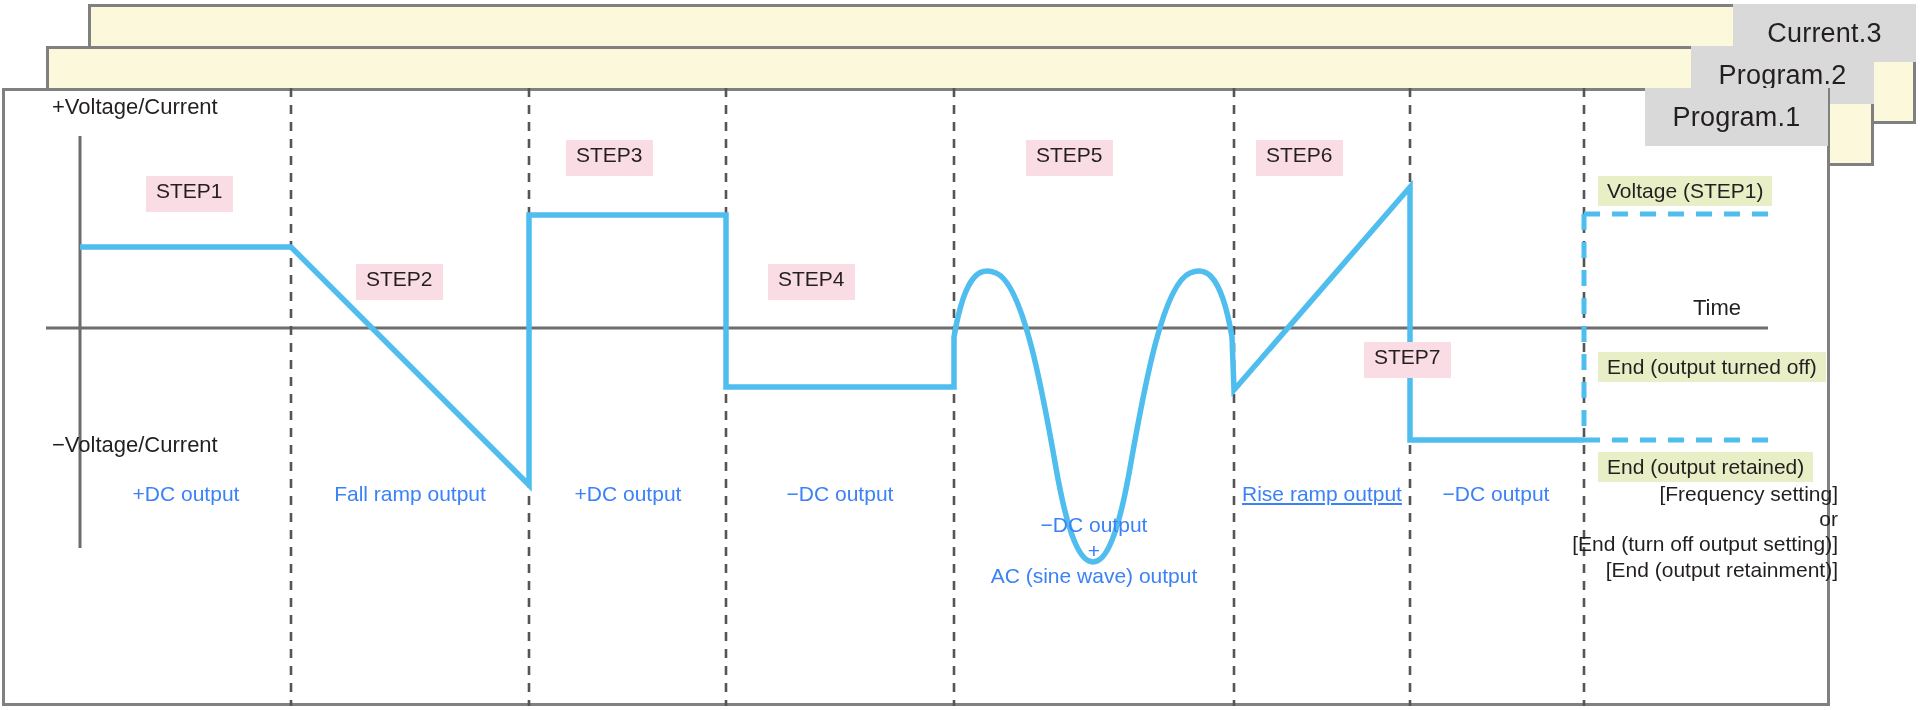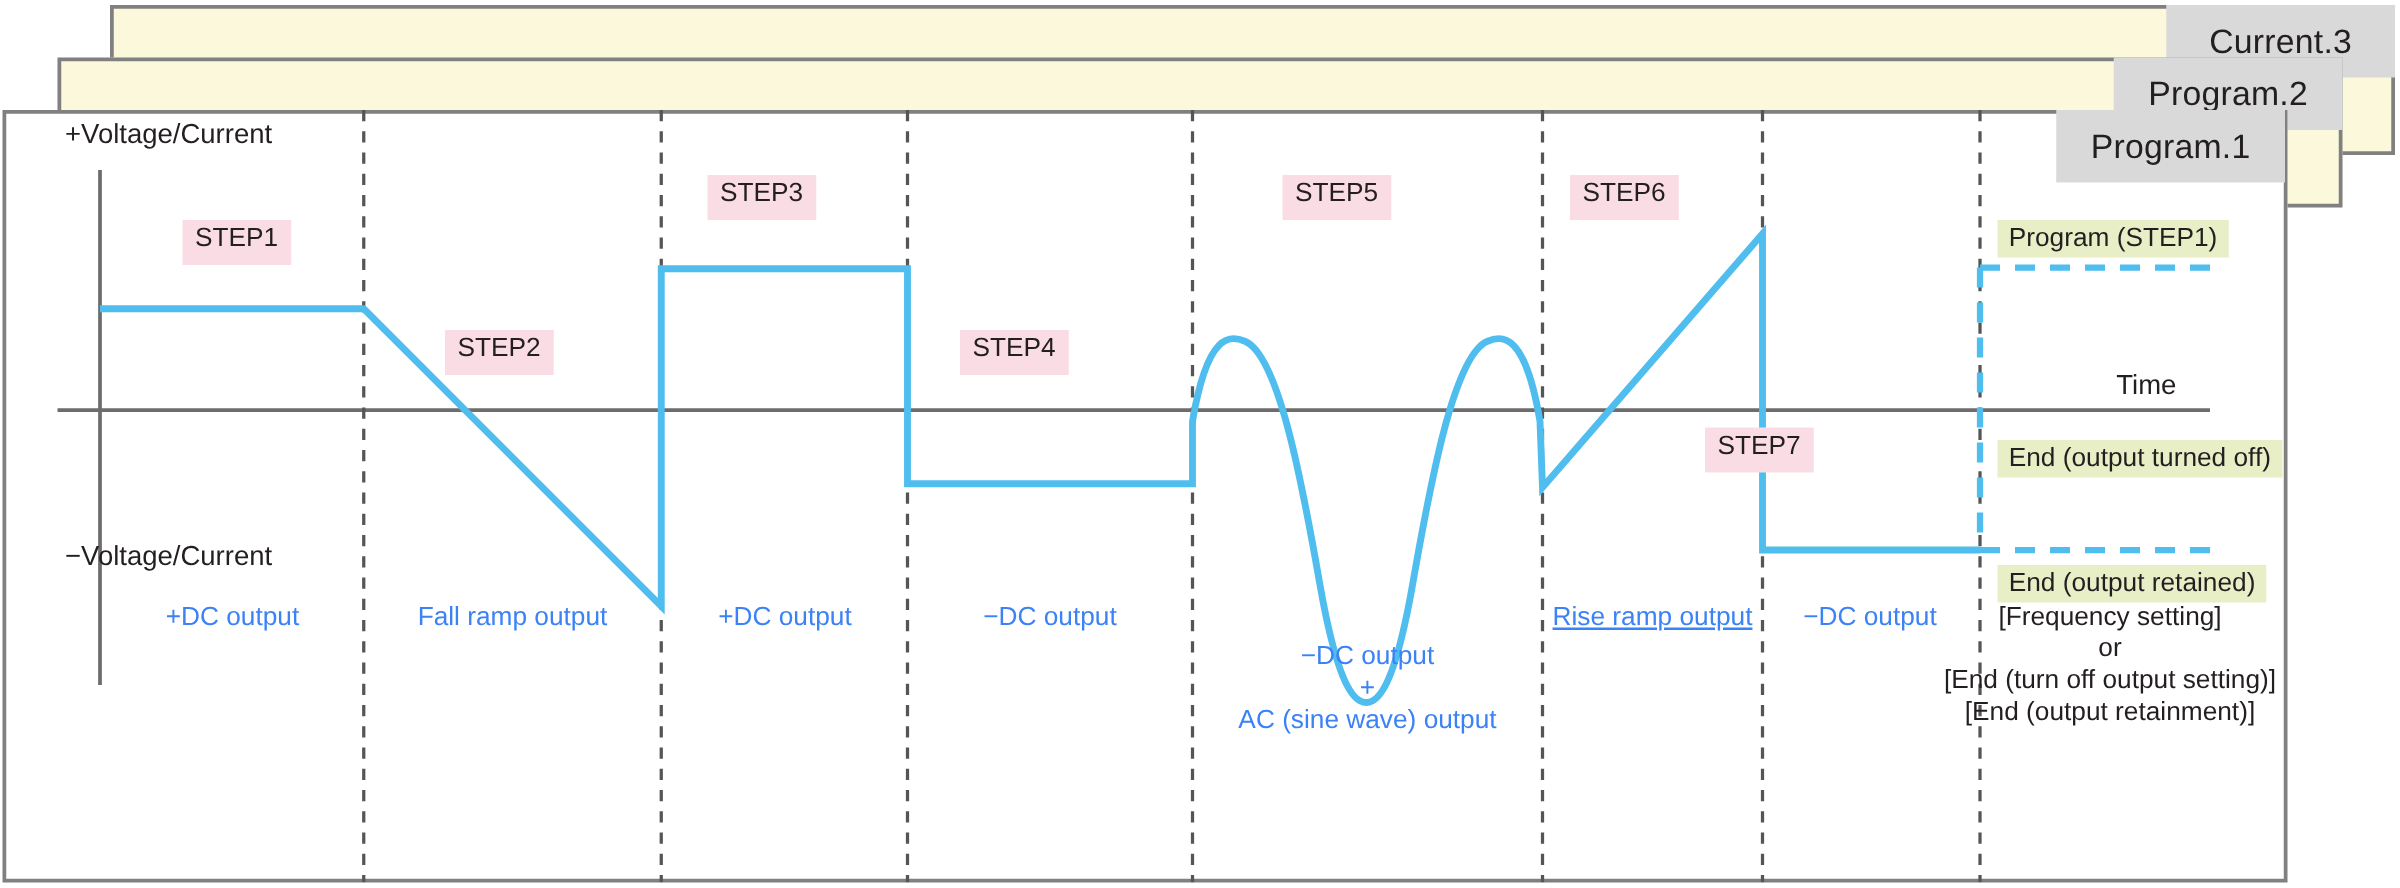--- a/index.html
+++ b/index.html
@@ -161,34 +161,34 @@
     <div class="time-label" style="left:1655px; top:207px;">Time</div>
 
     <div class="step-tag" style="left:108px; top:88px;">STEP1</div>
     <div class="step-tag" style="left:318px; top:176px;">STEP2</div>
     <div class="step-tag" style="left:528px; top:52px;">STEP3</div>
     <div class="step-tag" style="left:730px; top:176px;">STEP4</div>
     <div class="step-tag" style="left:988px; top:52px;">STEP5</div>
     <div class="step-tag" style="left:1218px; top:52px;">STEP6</div>
     <div class="step-tag" style="left:1326px; top:254px;">STEP7</div>
 
-    <div class="note-tag" style="left:1560px; top:88px;">Program (STEP1)</div>
+    <div class="note-tag" style="left:1560px; top:88px;">Voltage (STEP1)</div>
     <div class="note-tag" style="left:1560px; top:264px;">End (output turned off)</div>
     <div class="note-tag" style="left:1560px; top:364px;">End (output retained)</div>
 
     <div class="seg-label" style="left:148px; top:393px;">+DC output</div>
     <div class="seg-label" style="left:372px; top:393px;">Fall ramp output</div>
     <div class="seg-label" style="left:590px; top:393px;">+DC output</div>
     <div class="seg-label" style="left:802px; top:393px;">−DC output</div>
     <div class="seg-label" style="left:1056px; top:424px;">−DC output
 +
 AC (sine wave) output</div>
     <div class="seg-label" style="left:1284px; top:393px;text-decoration:underline;">Rise ramp output</div>
     <div class="seg-label" style="left:1458px; top:393px;">−DC output</div>
 
-    <div class="tail-block" style="left:1650px; top:393px; width:300px;">[Frequency setting]
+    <div class="tail-block" style="left:1650px; top:393px; width:300px;text-align:right;">[Frequency setting]
 or
 [End (turn off output setting)]
 [End (output retainment)]</div>
   </div>
 
   <div class="tab tab-1">Program.1</div>
 </div>
 
 </body></html>

